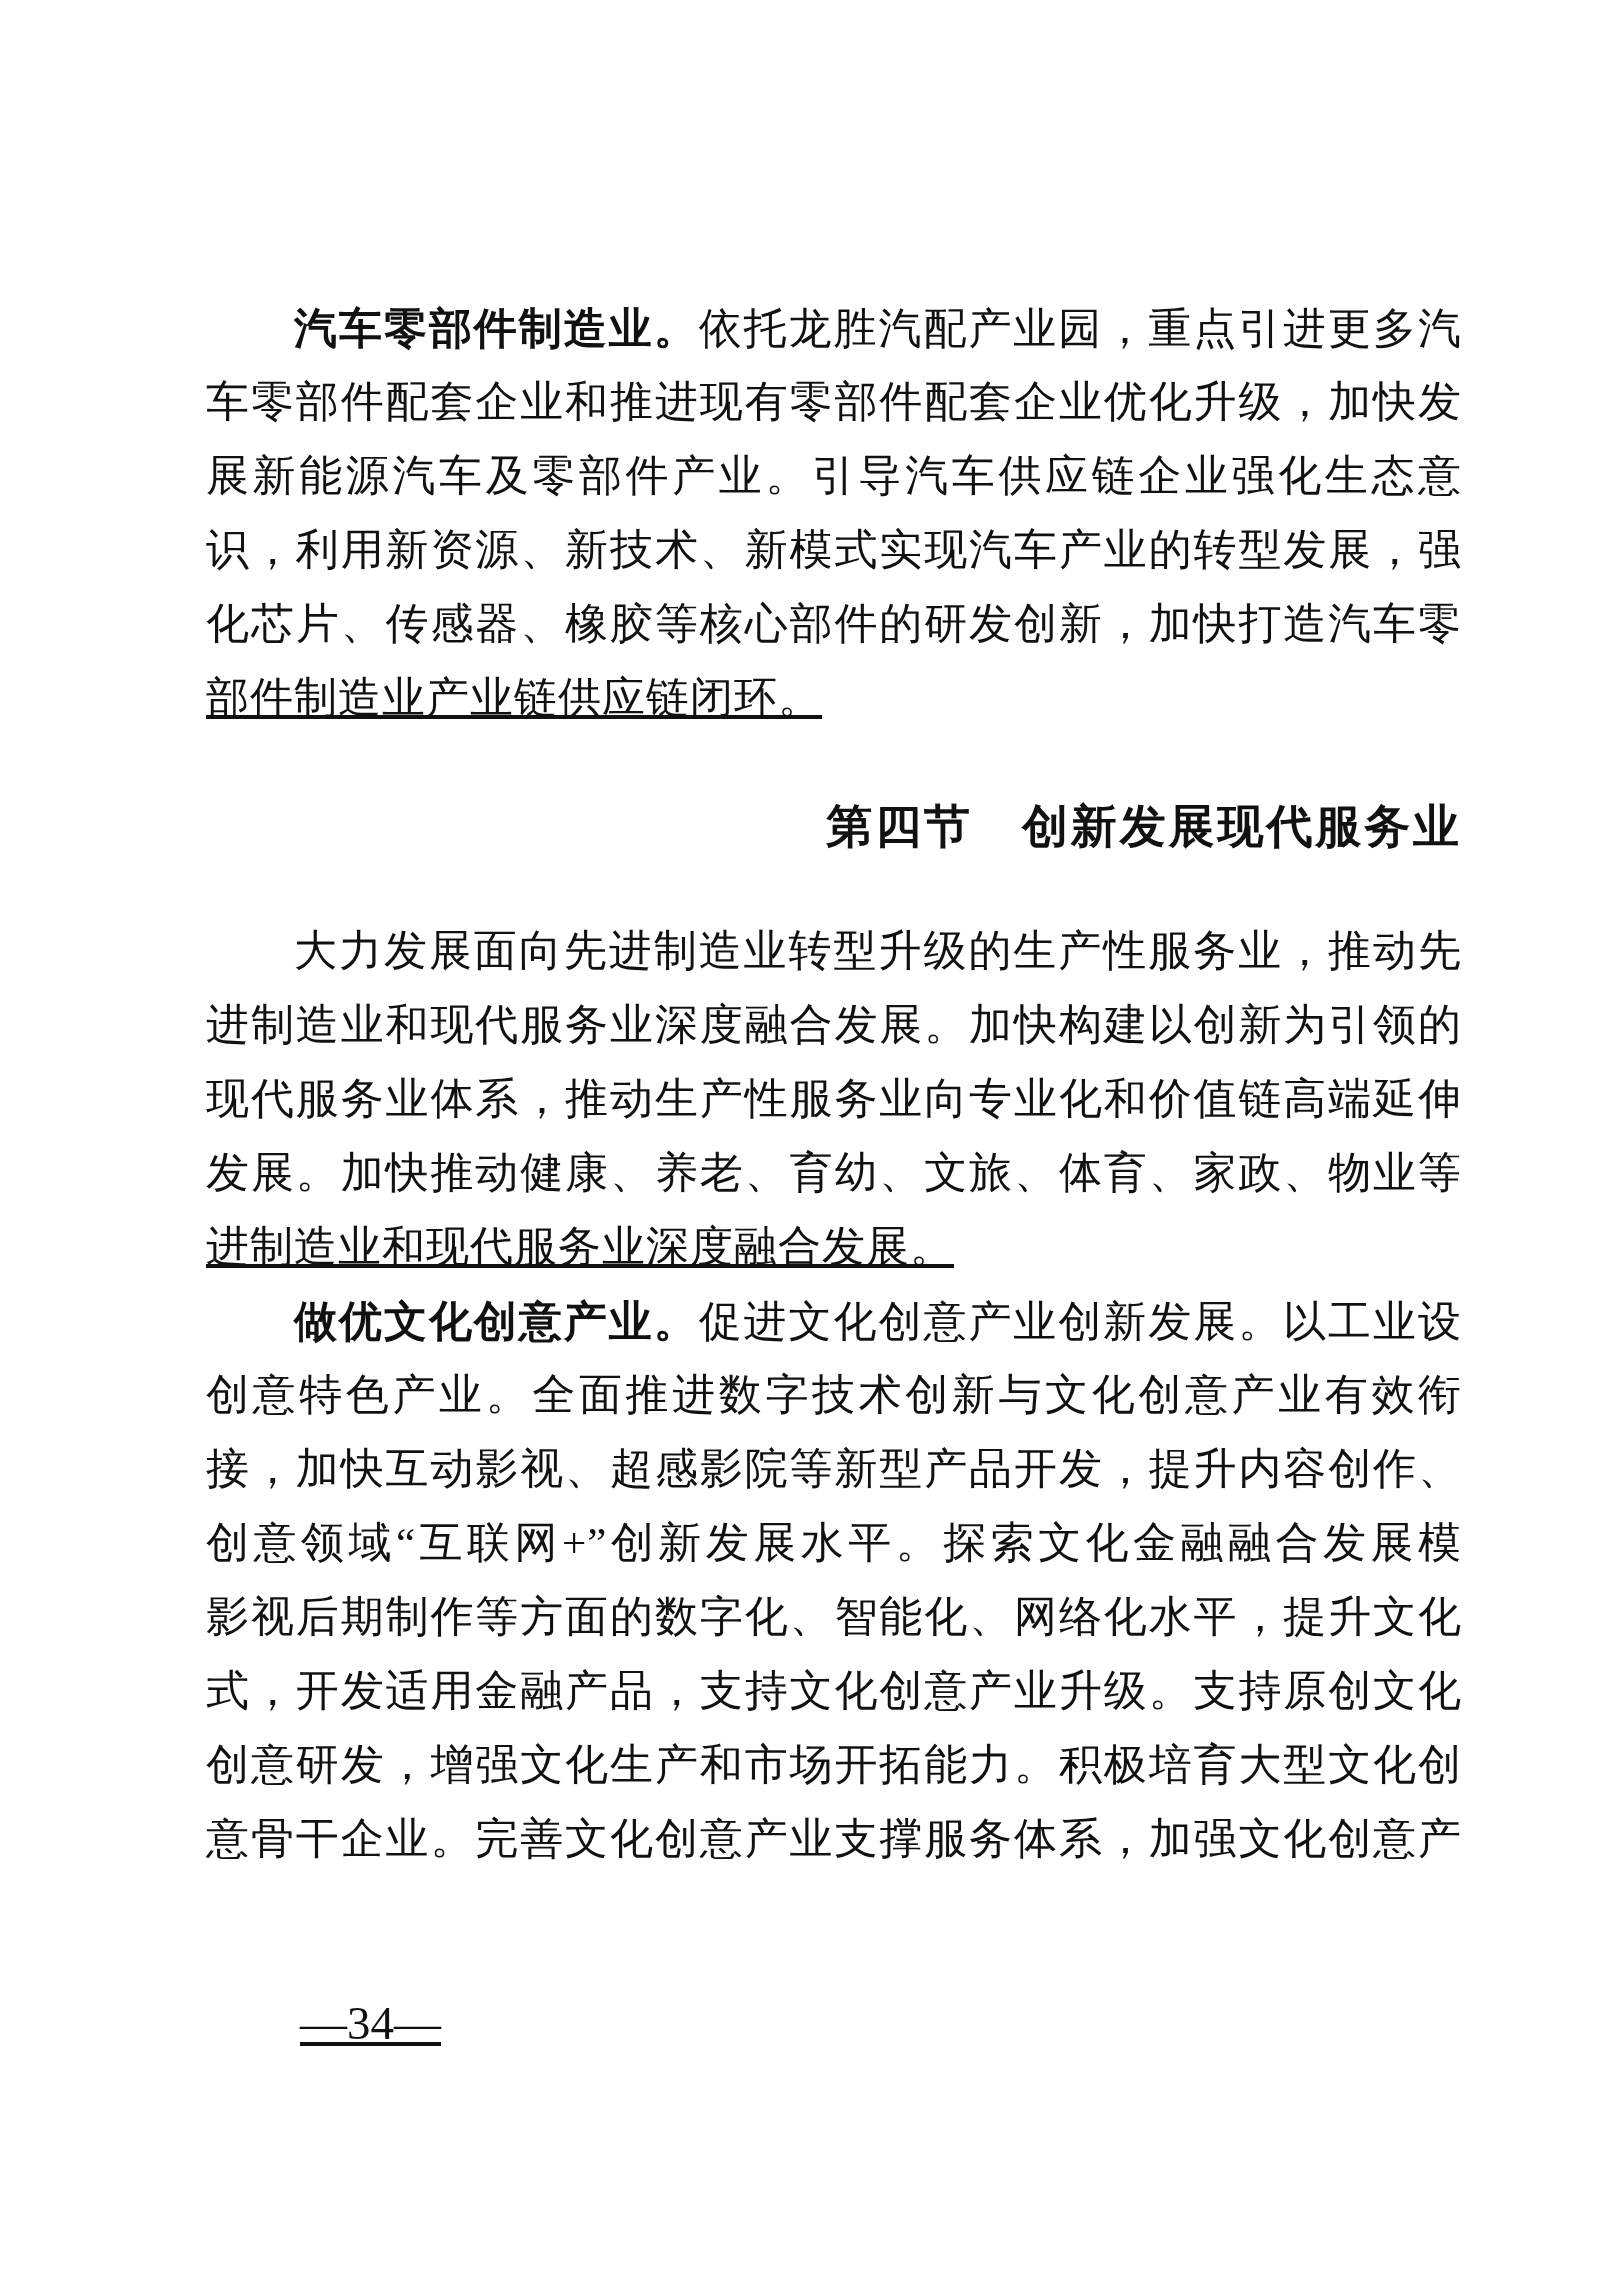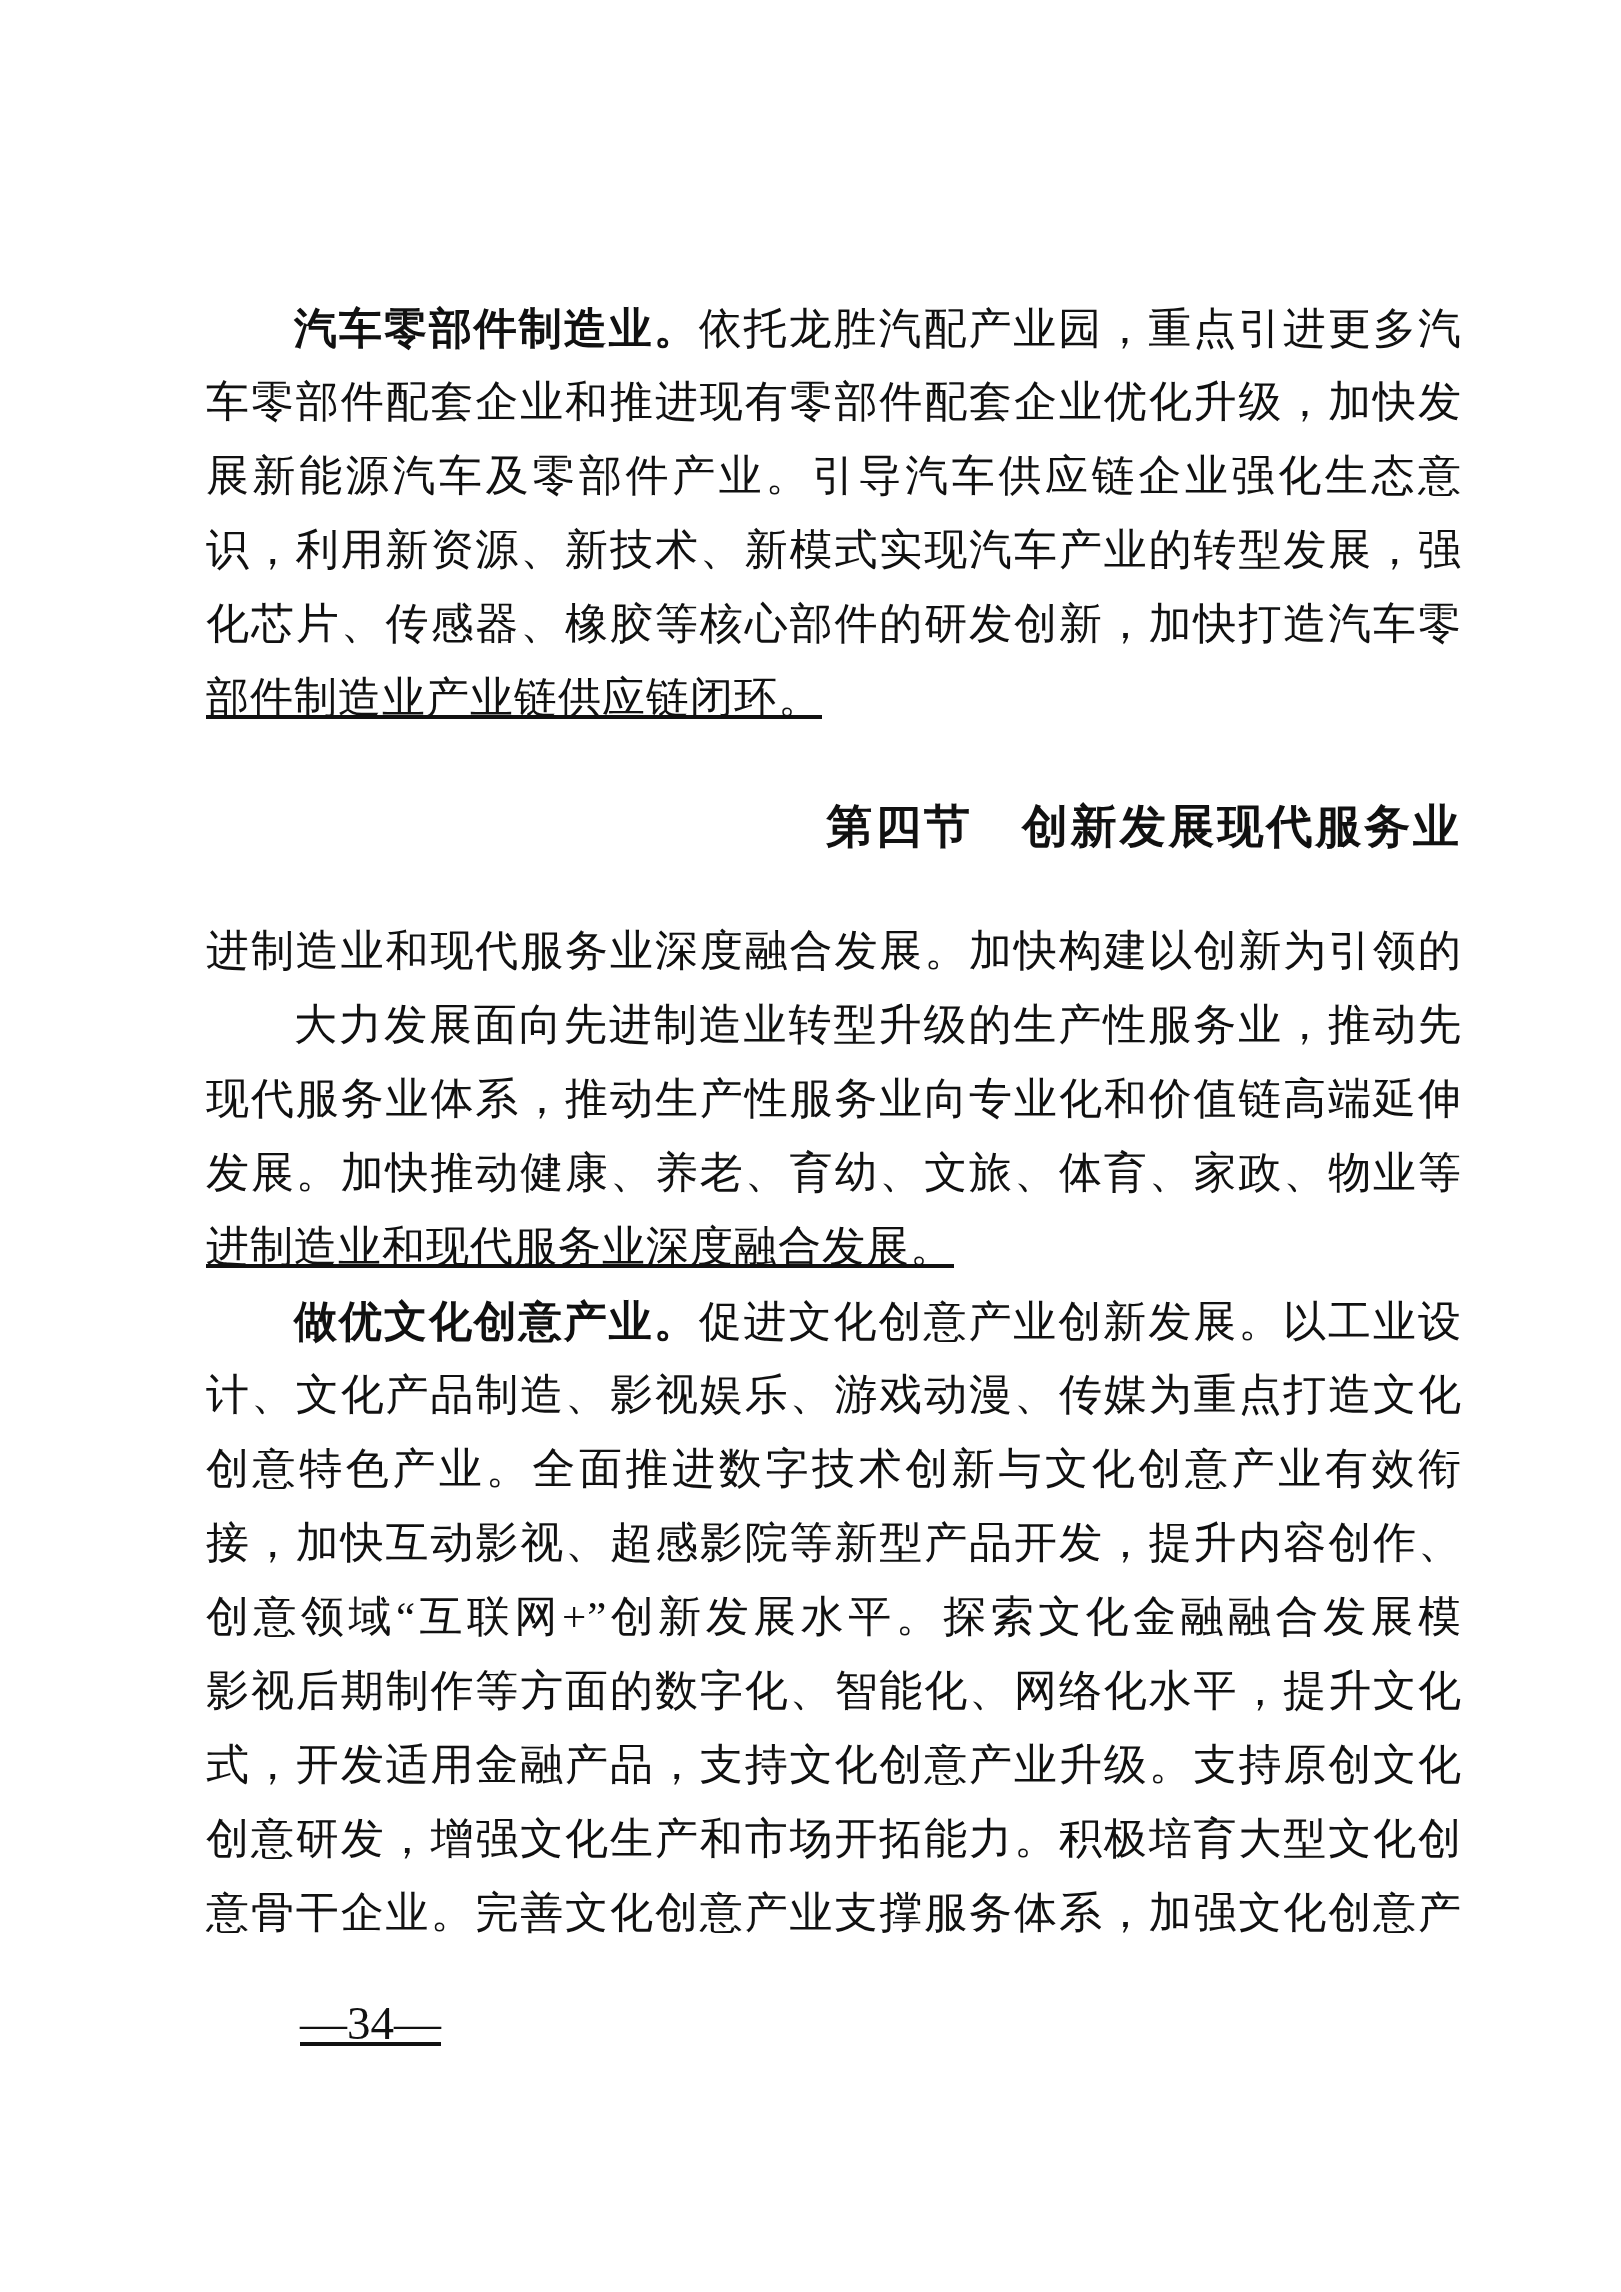--- a/index.html
+++ b/index.html
@@ -80,29 +80,28 @@
       <div class="paragraph">
         <div class="line indent"><span class="lead">汽车零部件制造业。</span>依托龙胜汽配产业园，重点引进更多汽</div>
         <div class="line">车零部件配套企业和推进现有零部件配套企业优化升级，加快发</div>
         <div class="line">展新能源汽车及零部件产业。引导汽车供应链企业强化生态意</div>
         <div class="line">识，利用新资源、新技术、新模式实现汽车产业的转型发展，强</div>
         <div class="line">化芯片、传感器、橡胶等核心部件的研发创新，加快打造汽车零</div>
         <div class="line flush">部件制造业产业链供应链闭环。</div>
       </div>
       <div class="heading">第四节　创新发展现代服务业</div>
       <div class="paragraph">
+        <div class="line indent">大力发展面向先进制造业转型升级的生产性服务业，推动先</div>
         <div class="line">进制造业和现代服务业深度融合发展。加快构建以创新为引领的</div>
-        <div class="line indent">大力发展面向先进制造业转型升级的生产性服务业，推动先</div>
         <div class="line">现代服务业体系，推动生产性服务业向专业化和价值链高端延伸</div>
         <div class="line">发展。加快推动健康、养老、育幼、文旅、体育、家政、物业等</div>
         <div class="line flush">进制造业和现代服务业深度融合发展。</div>
       </div>
       <div class="paragraph">
         <div class="line indent"><span class="lead">做优文化创意产业。</span>促进文化创意产业创新发展。以工业设</div>
-        <div class="line">计、文化产品制造、影视娱乐、游戏动漫、传媒为重点打造文化</div>
         <div class="line">创意特色产业。全面推进数字技术创新与文化创意产业有效衔</div>
         <div class="line">接，加快互动影视、超感影院等新型产品开发，提升内容创作、</div>
         <div class="line">创意领域“互联网+”创新发展水平。探索文化金融融合发展模</div>
         <div class="line">影视后期制作等方面的数字化、智能化、网络化水平，提升文化</div>
         <div class="line">式，开发适用金融产品，支持文化创意产业升级。支持原创文化</div>
         <div class="line">创意研发，增强文化生产和市场开拓能力。积极培育大型文化创</div>
         <div class="line">意骨干企业。完善文化创意产业支撑服务体系，加强文化创意产</div>
       </div>
     </div>
   <div class="page-number">—34—</div>

